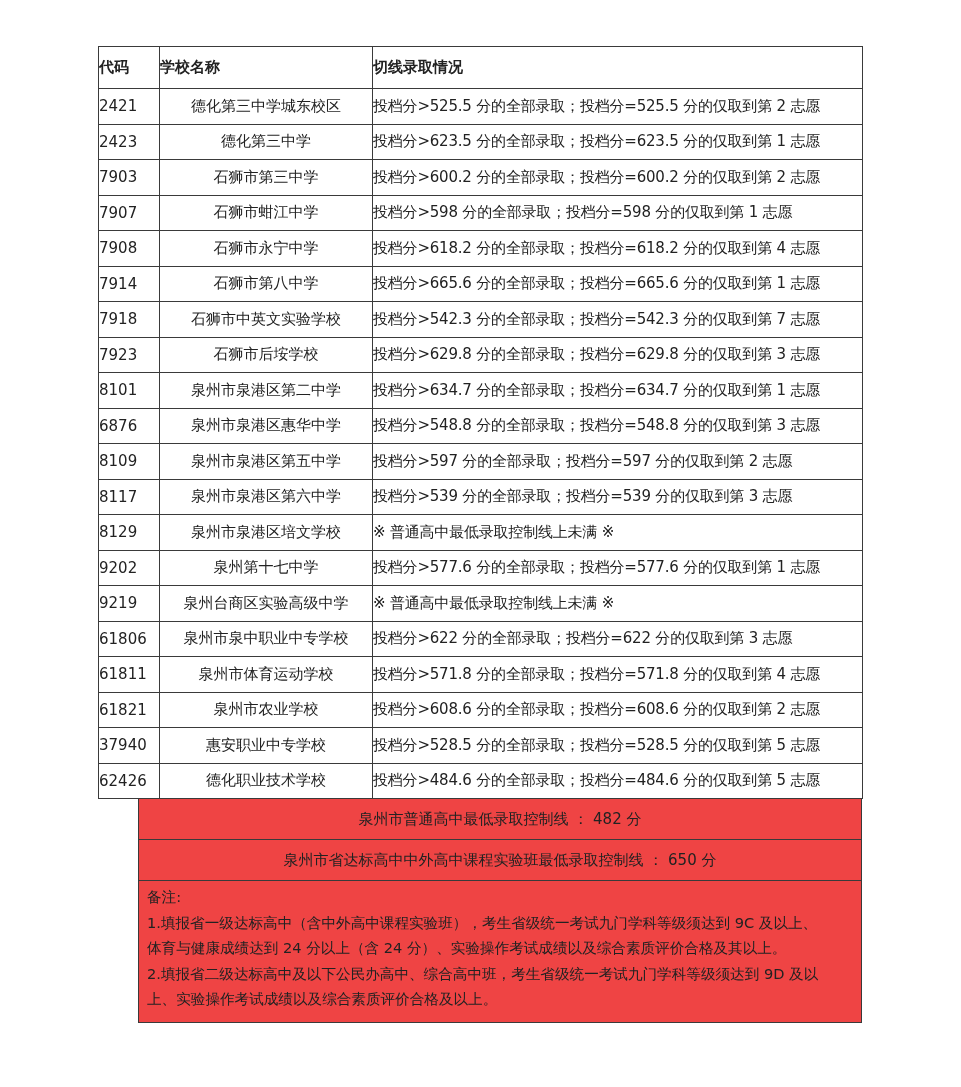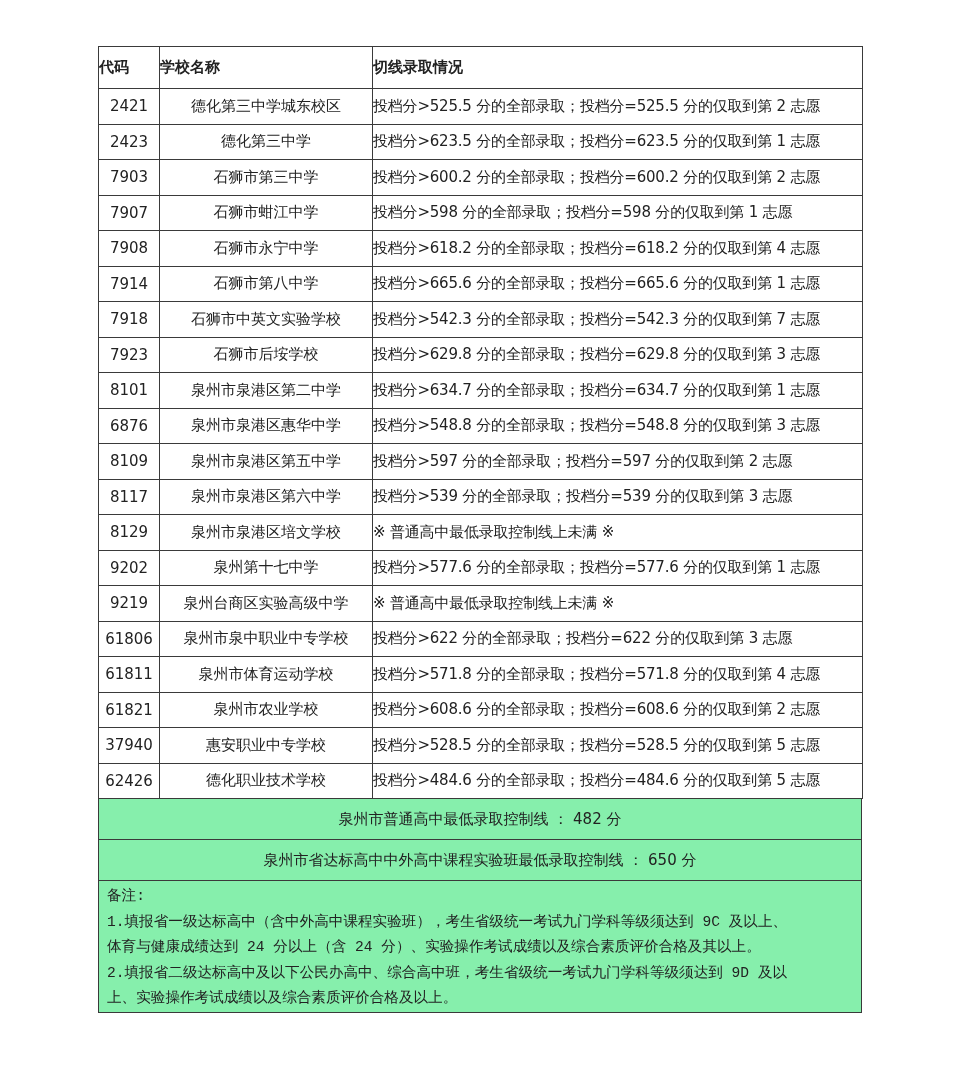--- a/index.html
+++ b/index.html
@@ -5,28 +5,28 @@
   html, body { margin:0; padding:0; background:#ffffff; }
   body { width:961px; height:1087px; position:relative; overflow:hidden;
          font-family:"DejaVu Sans","Liberation Sans",sans-serif; color:#222; }
   .sheet { position:absolute; left:98px; top:46px; width:764px; }
   table.main { border-collapse:collapse; width:764px; table-layout:fixed; }
   table.main td, table.main th {
     border:1.5px solid #3a3a3a; font-size:15px; height:34.5px; padding:0; 
     white-space:nowrap; overflow:hidden; }
   table.main th { font-weight:bold; text-align:left; height:41px; font-size:15px; }
   col.c1 { width:61px; } col.c2 { width:213px; } col.c3 { width:490px; }
-  td.code { text-align:center; }
+  td.code { }
   td.name { padding-left:9px;text-align:center; }
   td.res { padding-left:8px; font-size:14.6px; letter-spacing:-0.2px; }
-  .gray { background:#86efac; }
+  .gray { background:#ef4444;margin-left:40px; }
   .summary { border:1.5px solid #3a3a3a; border-top:none; text-align:center;
              font-size:15px; height:40px; line-height:40px; }
-  .notes { border:1.5px solid #3a3a3a; border-top:none; padding:3px 8px 0 8px;
-           font-size:14.6px; line-height:25.5px;font-family:Liberation Mono, monospace; }
+  .notes { border:1.5px solid #3a3a3a; border-top:none; padding:3px 8px 10px 8px;
+           font-size:14.6px; line-height:25.5px; }
 </style>
 </head>
 <body>
 
 <div class="sheet">
   <table class="main">
     <colgroup>
         <col class="c1">
         <col class="c2">
         <col class="c3">

